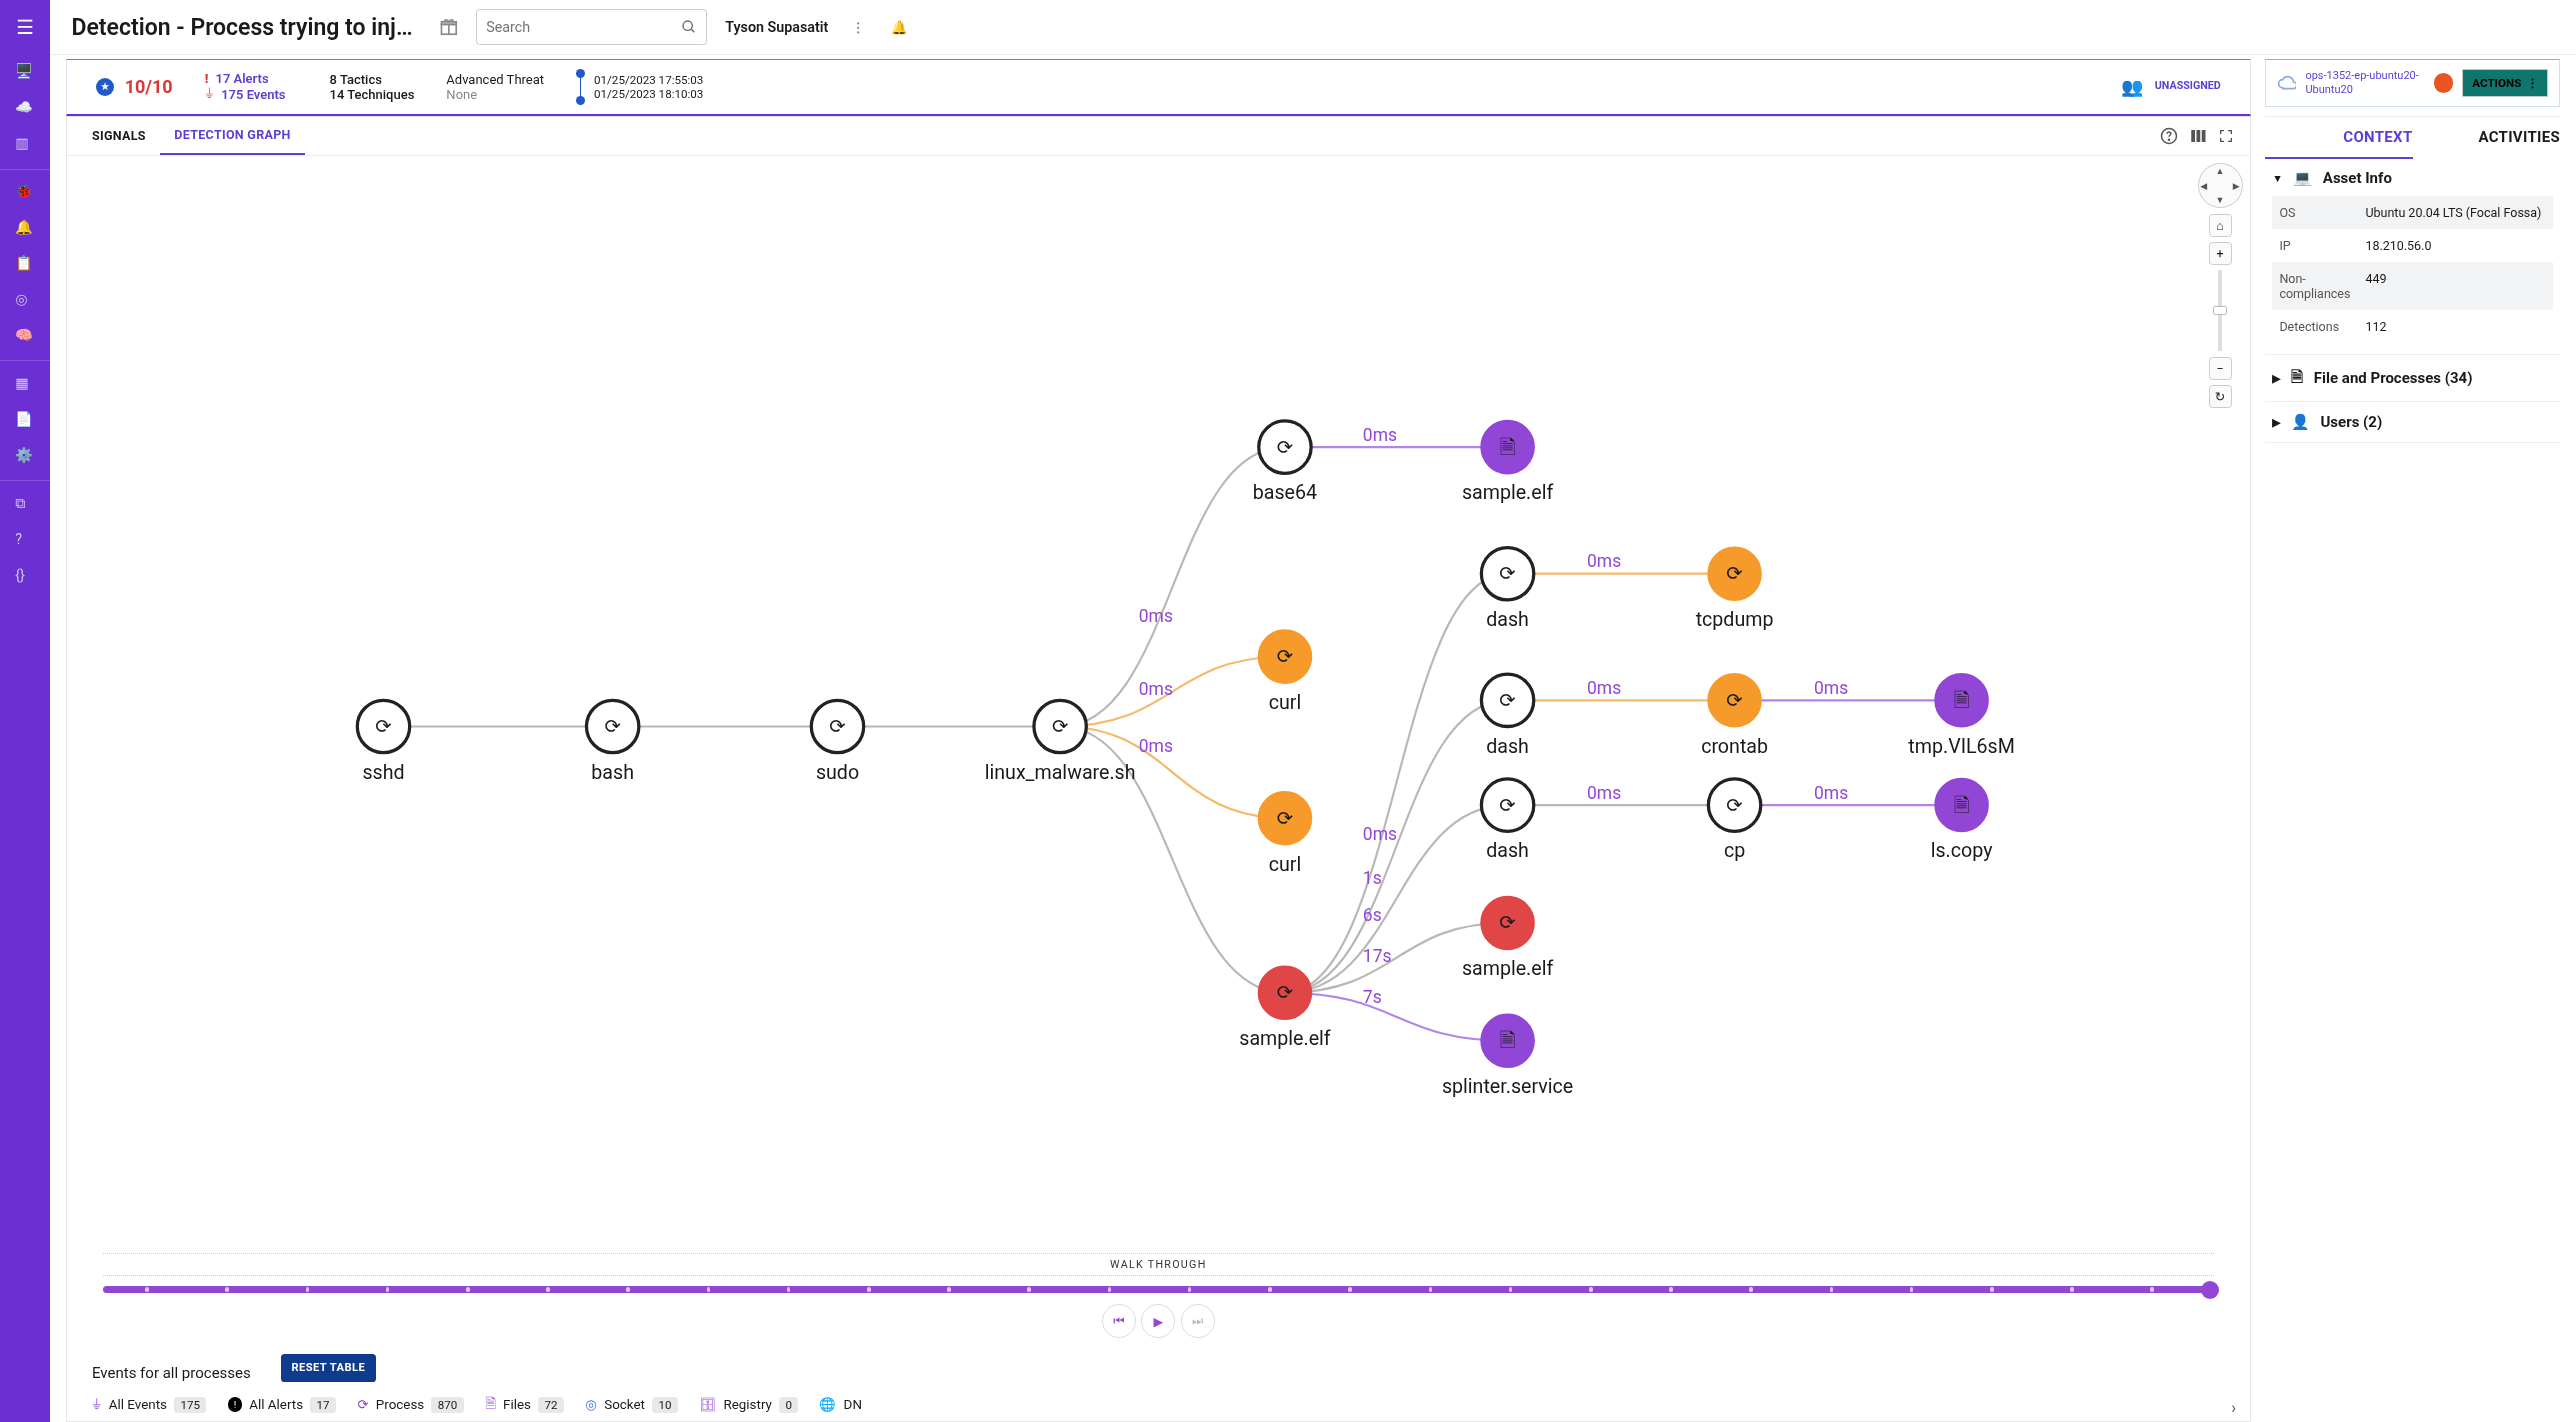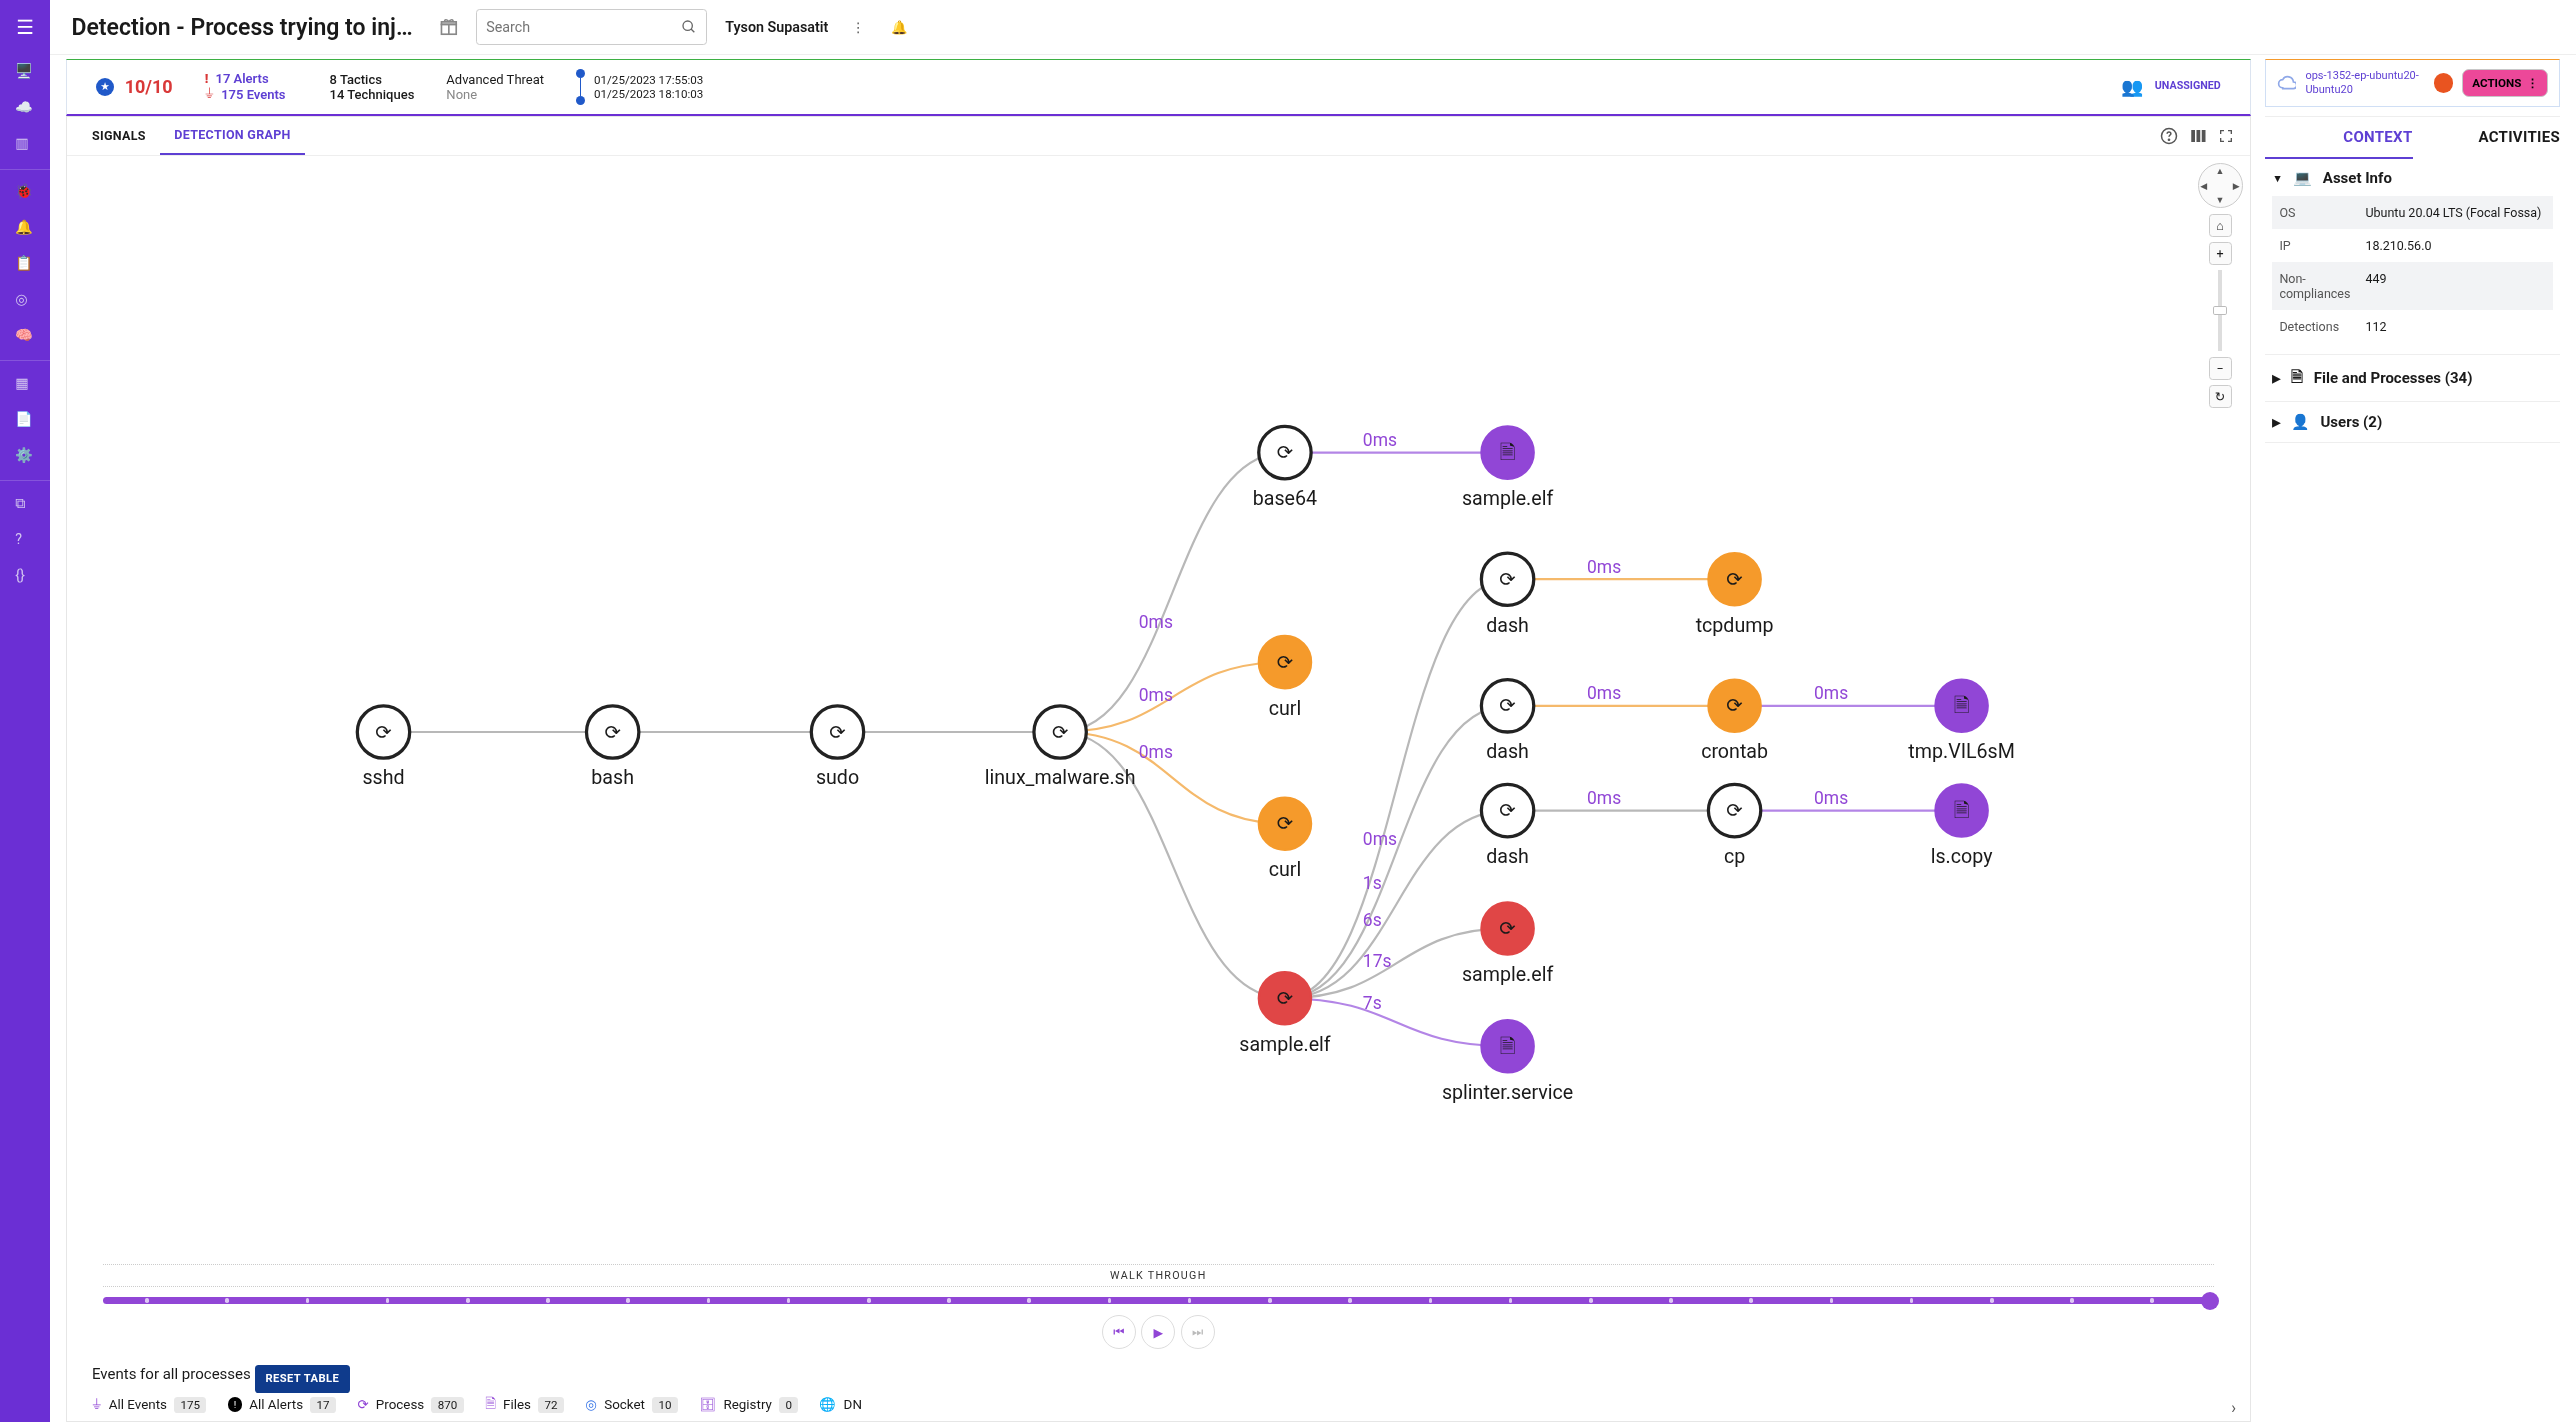--- a/index.html
+++ b/index.html
@@ -85,40 +85,40 @@
 .gc-slider .thumb { position:absolute; left:-5.4px; top:36px; width:14.3px; height:9px; background:#fff; border:0.9px solid #bbb; border-radius:1.8px; }
 
 .walkthrough { text-align:center; font-size:10.7px; letter-spacing:1.3px; color:#333; padding:3.6px 0; border-top:0.9px dotted #ccc; border-bottom:0.9px dotted #ccc; margin:0 36px; }
 .timeline { margin:10.7px 36px 3.6px; height:7.2px; background:#9146d6; border-radius:3.6px; position:relative; }
 .timeline .tick { position:absolute; top:0.9px; width:3.6px; height:5.4px; background:rgba(255,255,255,.7); border-radius:1.8px; }
 .timeline .handle { position:absolute; right:-5.4px; top:-5.4px; width:18px; height:18px; background:#9146d6; border-radius:50%; }
 .play-row { display:flex; justify-content:center; gap:5.4px; padding:7.2px 0 10.7px; }
 .play-row button { width:34px; height:34px; border:0.9px solid #ddd; border-radius:50%; background:#fff; color:#9146d6; font-size:12.5px; cursor:pointer; }
 
 .events-block { padding:5.4px 7.2px 0 25px; }
-.events-head { display:flex; align-items:flex-start; gap:4px; margin-bottom:1px; }
+.events-head { display:flex; align-items:flex-end; gap:30px; margin-bottom:12px; }
 .events-head .title { font-size:15px; }
 .reset-btn { background:#0f3b8c; color:#fff; border:none; border-radius:3.6px; padding:7.2px 10.7px; font-size:11.2px; font-weight:700; letter-spacing:0.4px; cursor:pointer; }
 .ev-tabs { display:flex; align-items:center; gap:21.5px; overflow:hidden; padding-bottom:5.4px; position:relative; }
 .ev-tab { display:flex; align-items:center; gap:7.2px; font-size:13.4px; cursor:pointer; white-space:nowrap; }
 .ev-tab .cnt { background:#e8e8e8; border-radius:3.6px; padding:0.9px 6.3px; font-size:11.6px; }
 .ev-tab.allevents .ic { color:#9146d6; }
 .ev-tab.alerts .ic { width:14.3px; height:14.3px; border-radius:50%; background:#000; color:#fff; font-size:9.8px; display:inline-flex; align-items:center; justify-content:center; }
 .ev-tab .pic { color:#9146d6; }
 .ev-tab .fic { color:#9146d6; }
 .ev-tab .sic { color:#3b78e7; }
 .ev-scroll-right { position:absolute; right:-3.6px; top:0; bottom:0; width:25px; display:flex; align-items:center; justify-content:center; background:linear-gradient(90deg, rgba(255,255,255,0), #fff 40%); font-size:16px; color:#555; cursor:pointer; }
 
 
 .right-col { display:flex; flex-direction:column; gap:9px; overflow:hidden; }
 .asset-box { border:0.9px solid #d0dff5; border-top:1.8px solid #f59a2b; padding:9px 10.7px; display:flex; align-items:center; gap:9px; }
 .asset-box .cloud { color:#8fa8e8; }
 .asset-box .name { color:#5e3fd3; font-size:11px; line-height:1.25; flex:1; }
 .os-dot { width:19.7px; height:19.7px; border-radius:50%; background:#e95420; display:inline-block; }
-.actions-btn { border:0.9px solid #c7c7c7; border-radius:7px; padding:6.3px 9px; font-size:11.6px; font-weight:700; display:flex; align-items:center; gap:5.4px; cursor:pointer; background:#ec4899; }
+.actions-btn { border:0.9px solid #c7c7c7; border-radius:1px; padding:6.3px 9px; font-size:11.6px; font-weight:700; display:flex; align-items:center; gap:5.4px; cursor:pointer; background:#0f766e; }
 
 .ctx-panel { border-top:0.9px solid #eee; flex:1; overflow:auto; }
 .ctx-tabs { display:flex; }
 .ctx-tab { flex:1; text-align:right; padding:10.7px 0; font-size:15px; font-weight:700; letter-spacing:0.3px; cursor:pointer; }
 .ctx-tab.active { color:#5e3fd3; border-bottom:2.7px solid #5e3fd3; }
 
 .acc-section { padding:10.7px 7.2px; border-bottom:0.9px solid #eee; }
 .acc-head { display:flex; align-items:center; gap:10.7px; font-size:15px; font-weight:700; cursor:pointer; }
 .acc-head .chev { font-size:10.7px; }
 .info-grid { margin-top:9px; font-size:12.5px; }

